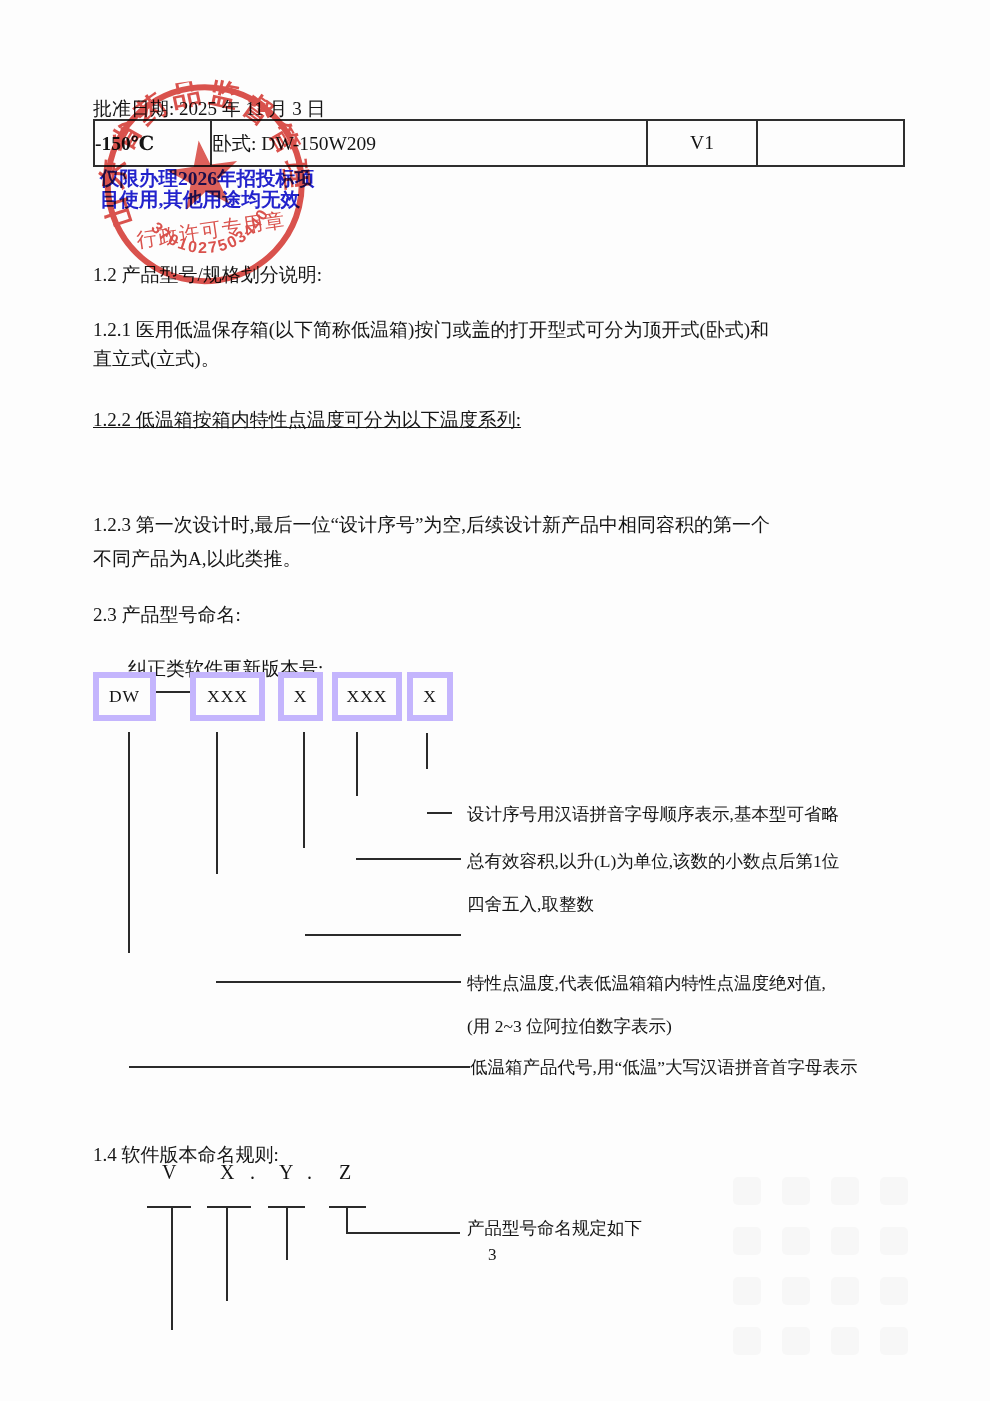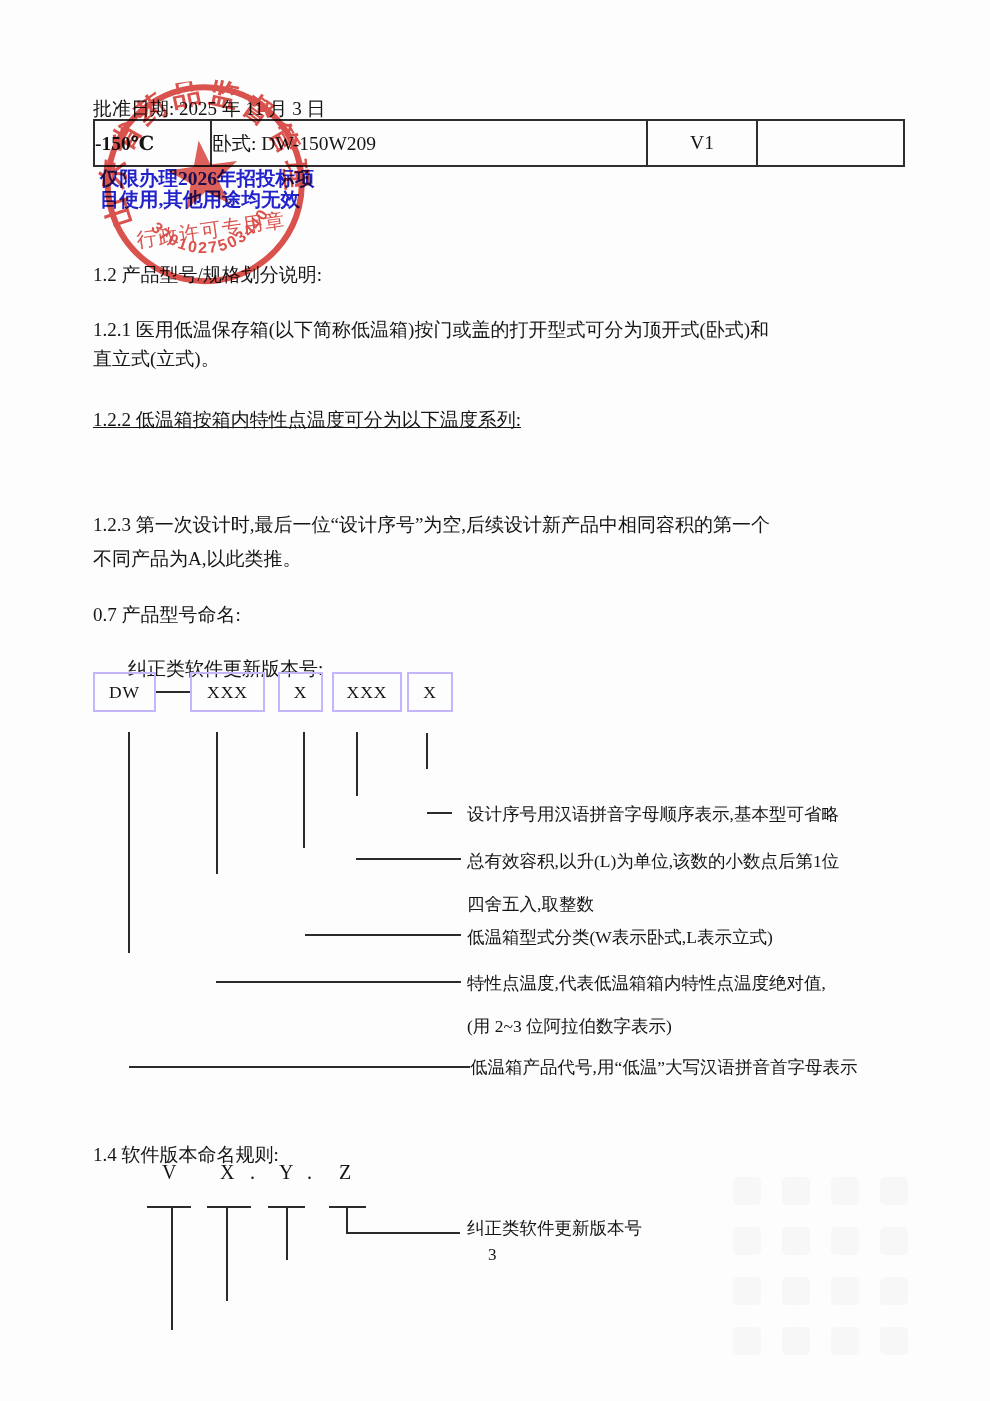--- a/index.html
+++ b/index.html
@@ -19,21 +19,21 @@
   .spec-table{position:absolute;left:93px;top:119px;width:812px;height:48px;display:flex;border:2px solid #2e2e2e;box-sizing:border-box;}
   .spec-cell{border-right:2px solid #2e2e2e;box-sizing:border-box;display:flex;align-items:center;font-size:19.5px;}
   .spec-cell:last-child{border-right:none;}
   .cell-temp{width:117px;font-weight:bold;}
   .cell-model{width:436px;padding-left:0;}
   .cell-version{width:110px;justify-content:center;}
   .cell-empty{flex:1;}
   
   .vline{position:absolute;width:2px;background:#2b2b2b;}
   .hline{position:absolute;height:2px;background:#2b2b2b;}
-  .dbox{position:absolute;top:672px;height:40px;border:2px solid #c4b5fd;box-sizing:border-box;
+  .dbox{position:absolute;top:672px;height:49px;border:6px solid #c4b5fd;box-sizing:border-box;
         display:flex;align-items:center;justify-content:center;font-size:17.5px;letter-spacing:1px;}
   
   .blue-note{position:absolute;left:100px;top:168px;color:#2222cc;font-size:19.5px;line-height:21px;font-weight:bold;z-index:3;}
   
   .stamp{position:absolute;left:101px;top:80px;width:210px;height:212px;z-index:5;
          mix-blend-mode:multiply;opacity:.93;transform:rotate(-8deg);}
   
   .vletter{position:absolute;top:1161px;font-size:20px;}
   
   .wm-grid{position:absolute;left:733px;top:1177px;width:177px;height:178px;
@@ -74,21 +74,21 @@
       <textPath href="#numPath" startOffset="50%" text-anchor="middle" letter-spacing="2">3701027503440</textPath>
     </text>
   </svg>
 
   <div class="abs body-text" style="left:93px;top:228px;">1.2  产品型号/规格划分说明:</div>
   <div class="abs body-text" style="left:93px;top:283px;">1.2.1  医用低温保存箱(以下简称低温箱)按门或盖的打开型式可分为顶开式(卧式)和</div>
   <div class="abs body-text" style="left:93px;top:312px;text-align:center;">直立式(立式)。</div>
   <div class="abs body-text" style="left:93px;top:373px;text-decoration:underline;">1.2.2  低温箱按箱内特性点温度可分为以下温度系列:</div>
   <div class="abs body-text" style="left:93px;top:478px;">1.2.3  第一次设计时,最后一位“设计序号”为空,后续设计新产品中相同容积的第一个</div>
   <div class="abs body-text" style="left:93px;top:512px;text-align:center;">不同产品为A,以此类推。</div>
-  <div class="abs body-text" style="left:93px;top:568px;">0.7  产品型号命名:</div>
+  <div class="abs body-text" style="left:93px;top:568px;">2.3  产品型号命名:</div>
   <div class="abs body-text" style="left:128px;top:622px;">纠正类软件更新版本号:</div>
 
   <div class="dbox" style="left:93px;width:63px;">DW</div>
   <div class="dbox" style="left:190px;width:75px;">XXX</div>
   <div class="dbox" style="left:278px;width:45px;">X</div>
   <div class="dbox" style="left:332px;width:70px;">XXX</div>
   <div class="dbox" style="left:407px;width:46px;">X</div>
   <div class="hline" style="left:156px;top:691px;width:34px;"></div>
 
   <div class="vline" style="left:128px;top:732px;height:221px;"></div>
@@ -99,21 +99,20 @@
 
   <div class="hline" style="left:427px;top:812px;width:25px;"></div>
   <div class="hline" style="left:356px;top:858px;width:105px;"></div>
   <div class="hline" style="left:305px;top:934px;width:156px;"></div>
   <div class="hline" style="left:216px;top:981px;width:245px;"></div>
   <div class="hline" style="left:129px;top:1066px;width:341px;"></div>
 
   <div class="abs small-label" style="left:467px;top:804px;">设计序号用汉语拼音字母顺序表示,基本型可省略</div>
   <div class="abs small-label" style="left:467px;top:851px;">总有效容积,以升(L)为单位,该数的小数点后第1位</div>
   <div class="abs small-label" style="left:467px;top:894px;">四舍五入,取整数</div>
-  <div class="abs small-label" style="left:467px;top:927px;">低温箱型式分类(W表示卧式,L表示立式)</div>
   <div class="abs small-label" style="left:467px;top:973px;">特性点温度,代表低温箱箱内特性点温度绝对值,</div>
   <div class="abs small-label" style="left:467px;top:1016px;">(用 2~3 位阿拉伯数字表示)</div>
   <div class="abs small-label" style="left:470px;top:1057px;">低温箱产品代号,用“低温”大写汉语拼音首字母表示</div>
 
   <div class="abs body-text" style="left:93px;top:1108px;">1.4  软件版本命名规则:</div>
 
   <div class="vletter" style="left:162px;">V</div>
   <div class="vletter" style="left:220px;">X</div>
   <div class="vletter" style="left:250px;">.</div>
   <div class="vletter" style="left:279px;">Y</div>
@@ -123,21 +122,21 @@
   <div class="hline" style="left:147px;top:1206px;width:44px;"></div>
   <div class="hline" style="left:207px;top:1206px;width:44px;"></div>
   <div class="hline" style="left:268px;top:1206px;width:37px;"></div>
   <div class="hline" style="left:329px;top:1206px;width:37px;"></div>
   <div class="vline" style="left:171px;top:1206px;height:124px;"></div>
   <div class="vline" style="left:226px;top:1206px;height:95px;"></div>
   <div class="vline" style="left:286px;top:1206px;height:54px;"></div>
   <div class="vline" style="left:346px;top:1206px;height:28px;"></div>
   <div class="hline" style="left:346px;top:1232px;width:114px;"></div>
 
-  <div class="abs small-label" style="left:467px;top:1218px;">纠正类软件更新版本号</div>
+  <div class="abs small-label" style="left:467px;top:1218px;">产品型号命名规定如下</div>
 
   <div class="pagenum">3</div>
 
   <div class="wm-grid">
     <div></div>
       <div></div>
       <div></div>
       <div></div>
     <div></div>
       <div></div>

